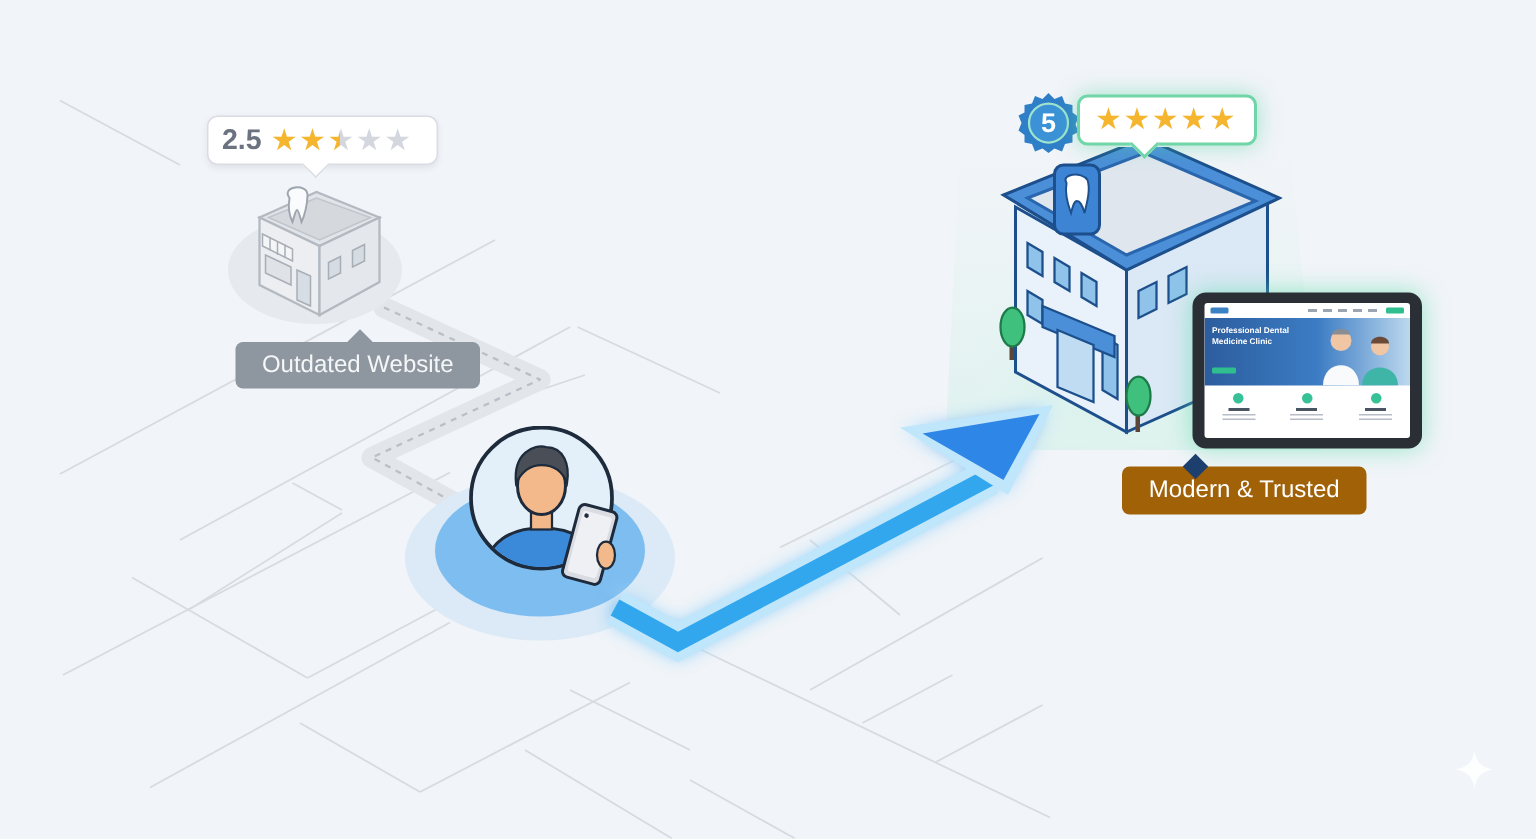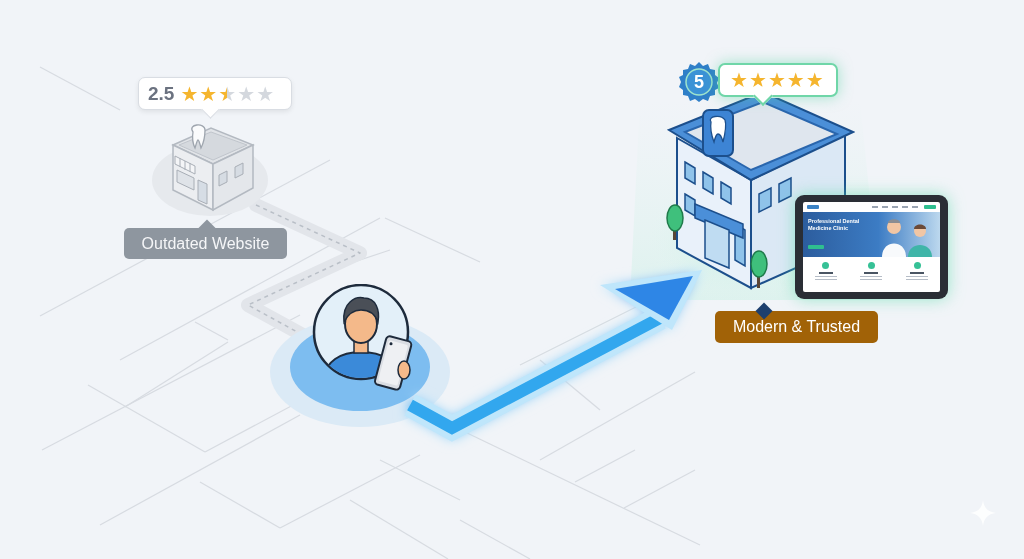--- a/index.html
+++ b/index.html
@@ -12,21 +12,21 @@
   .badge-old:after{content:"";position:absolute;left:65px;bottom:-7px;width:12px;height:12px;background:#fff;transform:rotate(45deg);border-right:1px solid #d9dde3;border-bottom:1px solid #d9dde3;}
   .star{font-size:20px;line-height:1;margin-right:1px;}
   .star.full{color:#f5b52e;}
   .star.empty{color:#d4d8de;}
   .star.half{background:linear-gradient(90deg,#f5b52e 50%,#d4d8de 50%);-webkit-background-clip:text;background-clip:text;color:transparent;}
   .badge-new{left:718px;top:63px;width:120px;height:34px;border:2px solid #6fd6a8;box-shadow:0 0 14px rgba(80,210,160,.5);padding-left:10px;}
   .badge-new:after{content:"";position:absolute;left:36px;bottom:-8px;width:12px;height:12px;background:#fff;transform:rotate(45deg);border-right:2px solid #6fd6a8;border-bottom:2px solid #6fd6a8;}
   .badge-new .star{font-size:20px;}
   .seal{position:absolute;left:678px;top:61px;width:42px;height:42px;}
   .seal-num{position:absolute;left:678px;top:61px;width:42px;height:42px;display:flex;align-items:center;justify-content:center;color:#fff;font-weight:bold;font-size:18px;}
-  .label{position:absolute;border-radius:5px;color:#fff;font-size:16px;display:flex;align-items:center;justify-content:center;box-sizing:border-box;}
+  .label{position:absolute;border-radius:5px;color:#fff;font-size:16px;display:flex;align-items:center;justify-content:center;box-sizing:border-box;margin-left:33px;}
   .label-old{left:124px;top:228px;width:163px;height:31px;background:#8e969f;color:#f5f6f8;}
   .label-old:before{content:"";position:absolute;left:77px;top:-6px;width:12px;height:12px;background:#8e969f;transform:rotate(45deg);}
   .label-new{left:715px;top:311px;width:163px;height:32px;background:#a16207;}
   .label-new:before{content:"";position:absolute;left:43px;top:-6px;width:12px;height:12px;background:#1d3f6e;transform:rotate(45deg);}
   .label span{position:relative;}
   .tablet{position:absolute;left:795px;top:195px;width:153px;height:104px;background:#2a2e35;border-radius:9px;box-shadow:0 0 16px rgba(90,220,170,.6);padding:7px 8px;box-sizing:border-box;}
   .screen{width:100%;height:100%;background:#fff;border-radius:2px;overflow:hidden;position:relative;}
   .scr-nav{height:10px;display:flex;align-items:center;padding:0 4px;font-size:3px;color:#2b6cb0;gap:6px;}
   .scr-logo{width:12px;height:4px;background:#3b82c4;border-radius:1px;}
   .scr-navlinks{flex:1;display:flex;justify-content:flex-end;gap:4px;}

